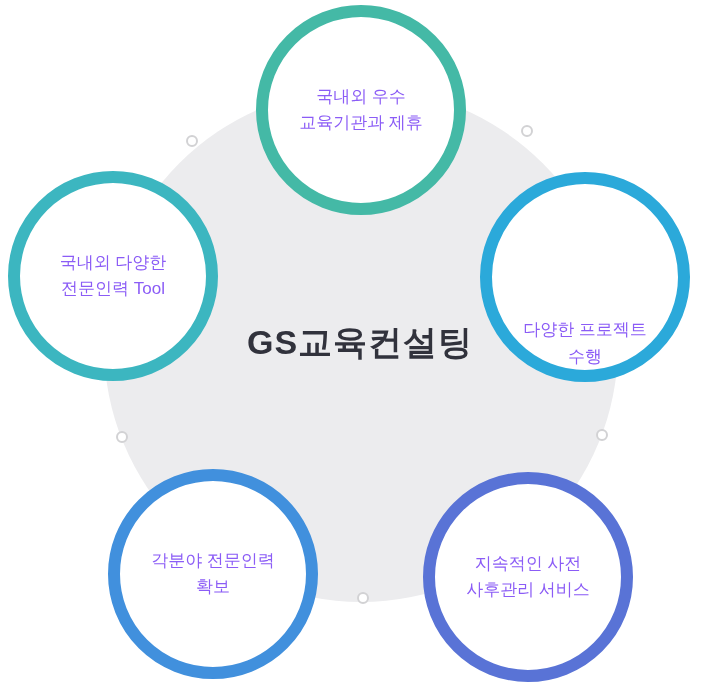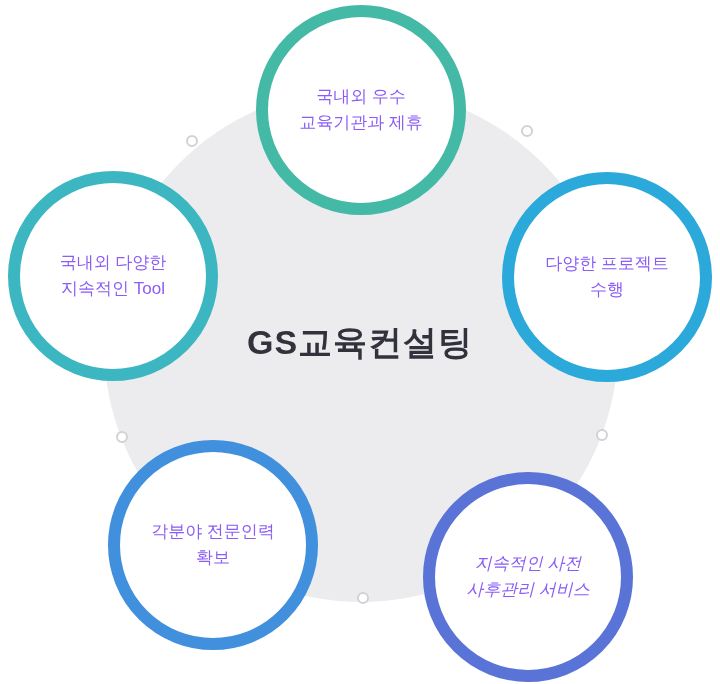--- a/index.html
+++ b/index.html
@@ -48,23 +48,23 @@
     text-align: center;
   }
   .feature-label {
     white-space: pre-line;
     font-size: 17px;
     line-height: 1.55;
     color: #8b5cf6;
   }
   .pos-top          { left: 256px; top: 5px; }
   .pos-left         { left: 8px;   top: 171px; }
-  .pos-right        { left: 502px; top: 172px; }
-  .pos-bottom-left  { left: 108px; top: 440px; }
-  .pos-bottom-right { left: 423px; top: 472px; font-style: italic; }
+  .pos-right        { left: 480px; top: 172px; align-items: flex-end; }
+  .pos-bottom-left  { left: 108px; top: 469px; }
+  .pos-bottom-right { left: 423px; top: 472px; }
   .node-marker {
     position: absolute;
     width: 12px;
     height: 12px;
     border-radius: 50%;
     background: #ffffff;
     border: 2px solid #d2d2d4;
   }
   .marker-1 { left: 186px; top: 135px; }
   .marker-2 { left: 521px; top: 125px; }
@@ -87,21 +87,21 @@
 
   <div class="center-title">GS교육컨설팅</div>
 
   <div class="feature-circle pos-top" style="border-color: rgb(68, 185, 166);">
     <span class="feature-label">국내외 우수
 교육기관과 제휴</span>
   </div>
 
   <div class="feature-circle pos-left" style="border-color: rgb(60, 182, 192);">
     <span class="feature-label">국내외 다양한
-지속적인 Tool</span>
+전문인력 Tool</span>
   </div>
 
   <div class="feature-circle pos-right" style="border-color: rgb(43, 169, 218);">
     <span class="feature-label">다양한 프로젝트
 수행</span>
   </div>
 
   <div class="feature-circle pos-bottom-left" style="border-color: rgb(65, 144, 221);">
     <span class="feature-label">각분야 전문인력
 확보</span>

